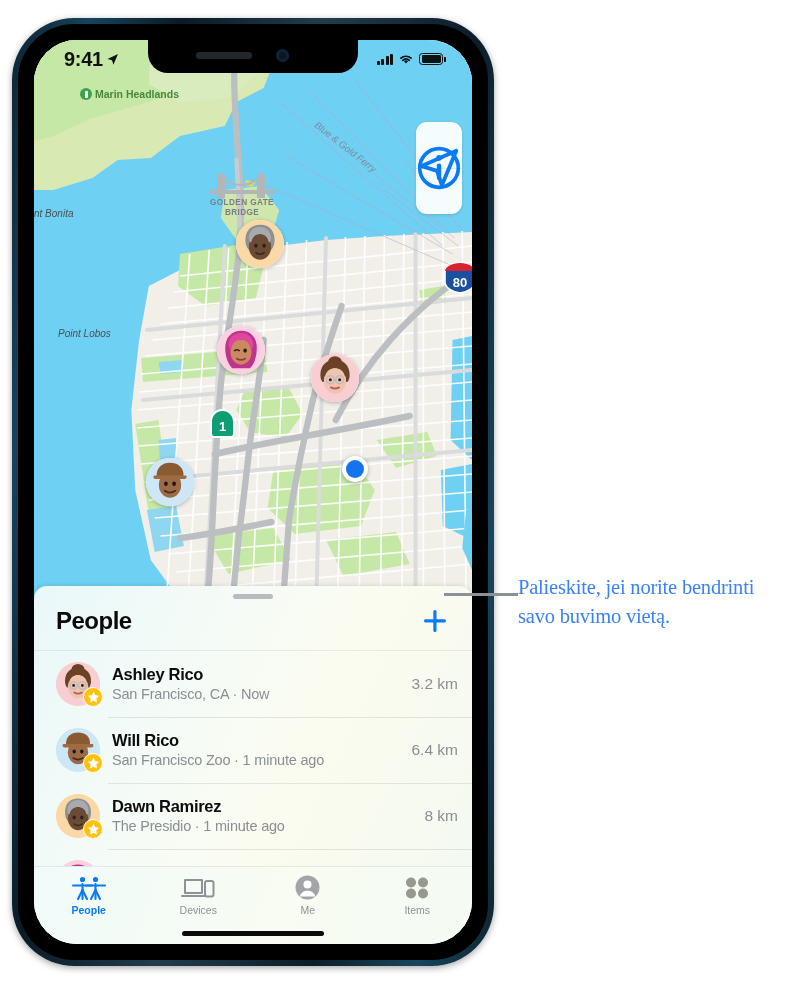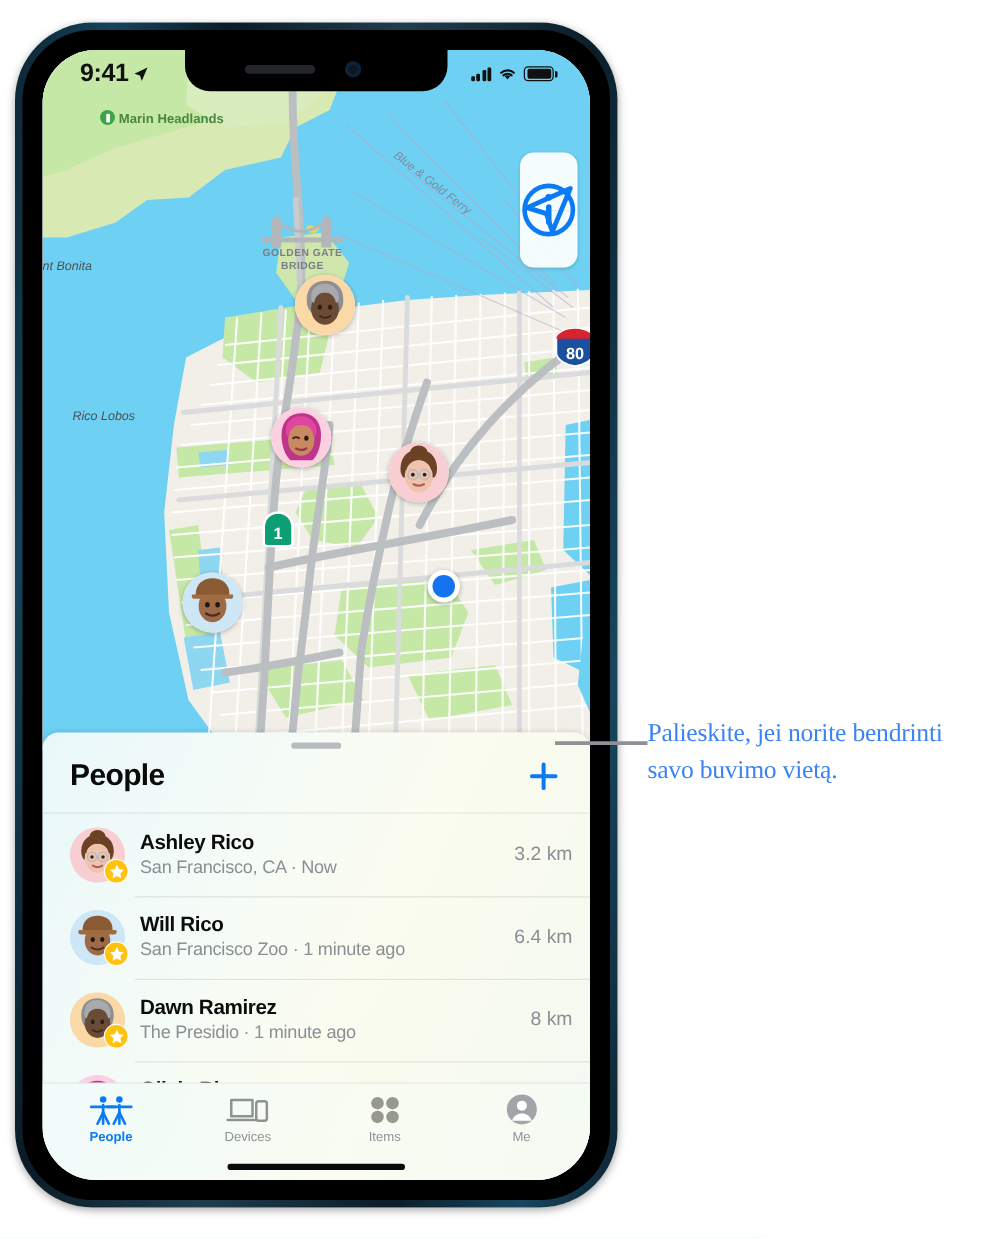--- a/index.html
+++ b/index.html
@@ -305,21 +305,21 @@
 
               <path d="M444,470 L450,468 L450,530 L440,508 Z" fill="#6ed0f2"></path>
             </g>
           </svg>
 
           <div class="map-label green" style="left:46px; top:48px;">
             <span class="park-pin"></span><span>Marin Headlands</span>
           </div>
           <div class="map-label italic" style="left:0px; top:135px;">nt Bonita</div>
           <div class="map-label caps" style="left:166px; top:158px; width:84px;">GOLDEN GATE<br>BRIDGE</div>
-          <div class="map-label italic" style="left:24px; top:255px;">Rico Lobos</div>
+          <div class="map-label italic" style="left:24px; top:255px;">Point Lobos</div>
           <div class="map-label ferry" style="left:282px; top:78px;">Blue &amp; Gold Ferry</div>
 
           <svg style="position:absolute; left:175px; top:128px; width:66px; height:32px;" viewBox="0 0 66 32">
             <path d="M8,30 L8,8 L12,4 L16,8 L16,30" fill="#b3b6b9"></path>
             <path d="M48,30 L48,8 L52,4 L56,8 L56,30" fill="#b3b6b9"></path>
             <rect x="0" y="22" width="66" height="4" fill="#b3b6b9"></rect>
             <path d="M12,8 C24,20 40,20 52,8" stroke="#b3b6b9" stroke-width="2.2" fill="none"></path>
           </svg>
 
           <svg class="shield-ca" style="left:175px; top:369px; width:27px; height:29px;" viewBox="0 0 27 29">
@@ -596,39 +596,39 @@
             <span class="tab-ico">
               <svg width="34" height="24" viewBox="0 0 34 24">
                 <path d="M4,4 L21,4 L21,17 L4,17 Z M1,20 L24,20" stroke="#8e9295" stroke-width="2" fill="none" stroke-linejoin="round" stroke-linecap="round"></path>
                 <rect x="24" y="5" width="8.5" height="15.5" rx="2" stroke="#8e9295" stroke-width="2" fill="none"></rect>
               </svg>
             </span>
             <span class="tab-label">Devices</span>
           </div>
           <div class="tab">
             <span class="tab-ico">
+              <svg width="25" height="25" viewBox="0 0 25 25">
+                <circle cx="12.5" cy="12.5" r="12" fill="#a2a5a8"></circle>
+                <circle cx="12.5" cy="9.5" r="4" fill="#fff"></circle>
+                <path d="M4.6,21.5 C6,17.5 9,15.8 12.5,15.8 C16,15.8 19,17.5 20.4,21.5 Z" fill="#fff"></path>
+              </svg>
+            </span>
+            <span class="tab-label">Me</span>
+          </div>
+          <div class="tab">
+            <span class="tab-ico">
               <svg width="26" height="24" viewBox="0 0 26 24">
                 <circle cx="7" cy="6.5" r="5" fill="#97998f"></circle>
                   <circle cx="19" cy="6.5" r="5" fill="#97998f"></circle>
                 <circle cx="7" cy="17.5" r="5" fill="#97998f"></circle>
                   <circle cx="19" cy="17.5" r="5" fill="#97998f"></circle>
               </svg>
             </span>
             <span class="tab-label">Items</span>
           </div>
-          <div class="tab">
-            <span class="tab-ico">
-              <svg width="25" height="25" viewBox="0 0 25 25">
-                <circle cx="12.5" cy="12.5" r="12" fill="#a2a5a8"></circle>
-                <circle cx="12.5" cy="9.5" r="4" fill="#fff"></circle>
-                <path d="M4.6,21.5 C6,17.5 9,15.8 12.5,15.8 C16,15.8 19,17.5 20.4,21.5 Z" fill="#fff"></path>
-              </svg>
-            </span>
-            <span class="tab-label">Me</span>
-          </div>
         </div>
 
         <div class="home-ind"></div>
 
       </div>
     </div>
   </div>
 
   <div class="leader"></div>
   <div class="callout">Palieskite, jei norite bendrinti savo buvimo vietą.</div>

